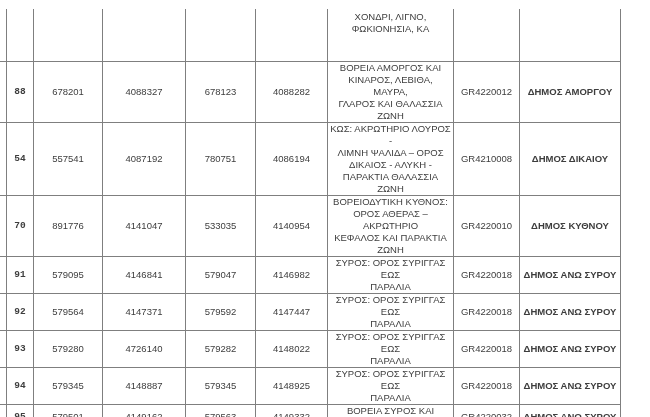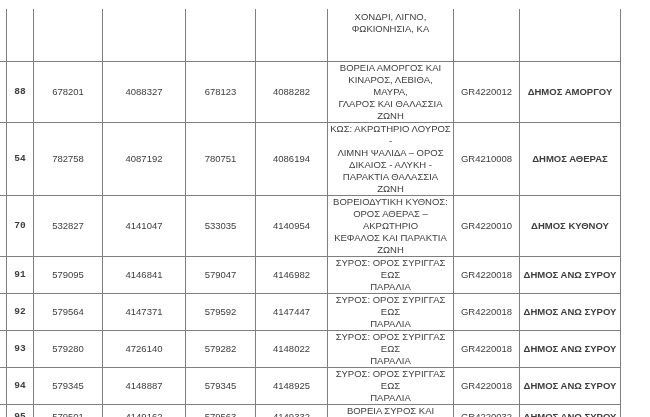--- a/index.html
+++ b/index.html
@@ -88,35 +88,35 @@
       <td class="c-desc">ΒΟΡΕΙΑ ΑΜΟΡΓΟΣ ΚΑΙ
 ΚΙΝΑΡΟΣ, ΛΕΒΙΘΑ, ΜΑΥΡΑ,
 ΓΛΑΡΟΣ ΚΑΙ ΘΑΛΑΣΣΙΑ
 ΖΩΝΗ</td>
       <td>GR4220012</td>
       <td class="c-mun">ΔΗΜΟΣ ΑΜΟΡΓΟΥ</td>
     </tr>
     <tr class="h-r89">
       <td class="c-sliver"></td>
       <td class="c-num">54</td>
-      <td>782758</td>
+      <td>557541</td>
       <td>4087192</td>
       <td>780751</td>
       <td>4086194</td>
       <td class="c-desc">ΚΩΣ: ΑΚΡΩΤΗΡΙΟ ΛΟΥΡΟΣ -
 ΛΙΜΝΗ ΨΑΛΙΔΑ – ΟΡΟΣ
 ΔΙΚΑΙΟΣ - ΑΛΥΚΗ -
 ΠΑΡΑΚΤΙΑ ΘΑΛΑΣΣΙΑ ΖΩΝΗ</td>
       <td>GR4210008</td>
-      <td class="c-mun">ΔΗΜΟΣ ΑΘΕΡΑΣ</td>
+      <td class="c-mun">ΔΗΜΟΣ ΔΙΚΑΙΟΥ</td>
     </tr>
     <tr class="h-r90">
       <td class="c-sliver"></td>
       <td class="c-num">70</td>
-      <td>532827</td>
+      <td>891776</td>
       <td>4141047</td>
       <td>533035</td>
       <td>4140954</td>
       <td class="c-desc">ΒΟΡΕΙΟΔΥΤΙΚΗ ΚΥΘΝΟΣ:
 ΟΡΟΣ ΑΘΕΡΑΣ – ΑΚΡΩΤΗΡΙΟ
 ΚΕΦΑΛΟΣ ΚΑΙ ΠΑΡΑΚΤΙΑ
 ΖΩΝΗ</td>
       <td>GR4220010</td>
       <td class="c-mun">ΔΗΜΟΣ ΚΥΘΝΟΥ</td>
     </tr>

